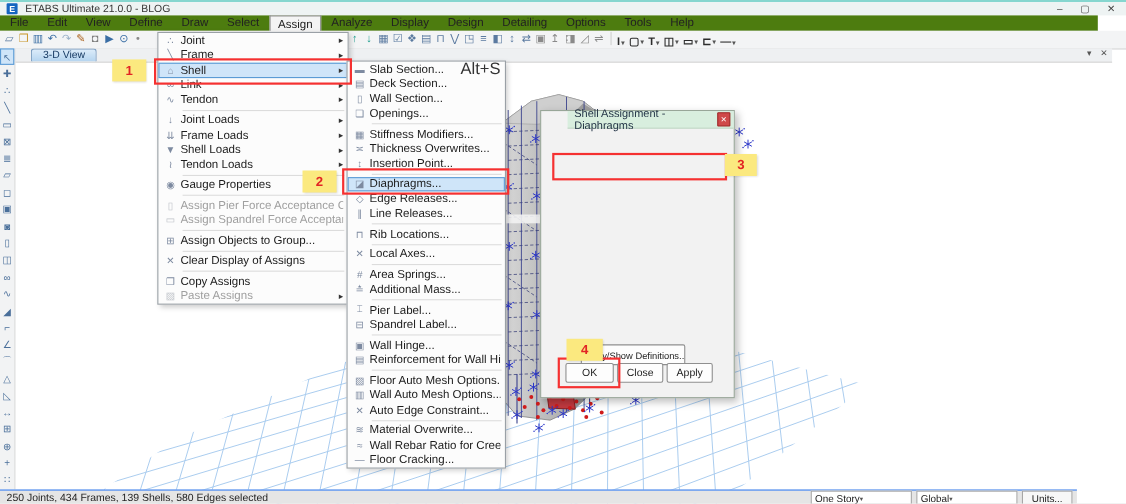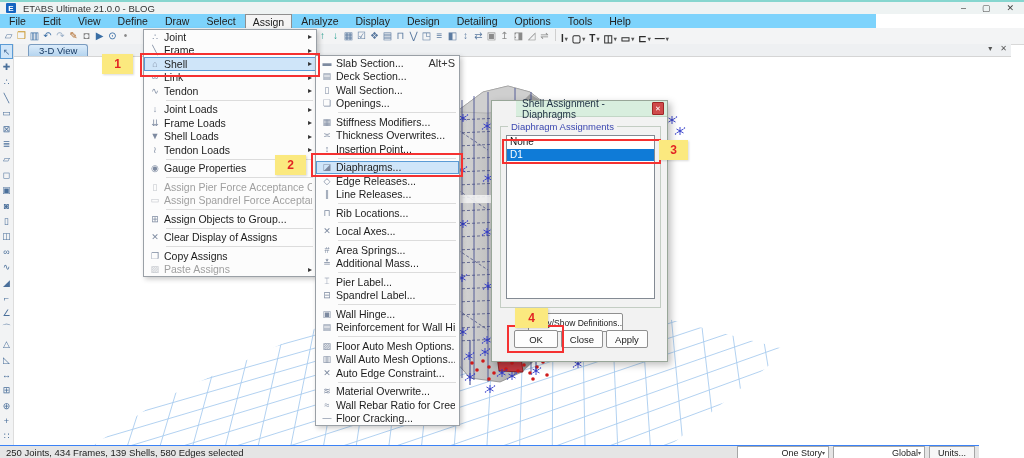--- a/index.html
+++ b/index.html
@@ -7,21 +7,21 @@
          font-family:"Liberation Sans",sans-serif;-webkit-font-smoothing:antialiased;}
   .abs{position:absolute;}
   
   #topstrip{left:0;top:0;width:1024px;height:2px;background:#86d6cf;}
   #titlebar{left:0;top:2px;width:1024px;height:12px;background:#eef3f3;display:flex;align-items:center;}
   #appicon{width:10px;height:10px;background:#1565c0;color:#fff;font-size:8px;font-weight:bold;
            display:flex;align-items:center;justify-content:center;margin-left:6px;border-radius:1px;}
   #wintitle{font-size:9.5px;color:#333;margin-left:7px;}
   #winbtns{margin-left:auto;display:flex;gap:16px;margin-right:10px;color:#444;font-size:9px;}
   #winbtns span{cursor:default;line-height:10px;}
-  #menubar{left:0;top:14px;width:876px;height:14px;background:#7dd3fc;border-bottom:1px solid #e3e3e3;
+  #menubar{left:0;top:14px;width:998px;height:14px;background:#4d7c0f;border-bottom:1px solid #e3e3e3;
            display:flex;align-items:center;font-size:10.5px;color:#222;}
   .mb-item{padding:1px 8px;margin-left:1px;}
   .mb-item.active{border:1px solid #8f8f8f;border-bottom:none;background:#f4f4f4;padding:1px 7px;}
   #toolbar{left:0;top:28px;width:1024px;height:16px;background:#f3f4f5;border-bottom:1px solid #d8d8d8;}
   .tb-ic{display:inline-flex;align-items:center;justify-content:center;width:13px;height:14px;
          font-size:10px;vertical-align:top;}
   .tb-sep{display:inline-block;width:1px;height:12px;background:#cfcfcf;margin:1px 3px;vertical-align:top;}
   .tb-dd{font-size:6px;color:#555;margin-left:1px;}
   .sect{display:inline-flex;align-items:center;height:14px;font-size:10px;color:#2c2c2c;font-weight:bold;
         padding:0 2px;}
@@ -38,21 +38,21 @@
   
   #model-wrap{left:0;top:0;width:1024px;height:458px;z-index:5;pointer-events:none;}
   
   .menu-panel{background:#fcfcfc;border:1px solid #9aa0a6;box-shadow:2px 2px 5px rgba(0,0,0,.22);z-index:20;}
   #assign-menu{left:143px;top:29px;width:172px;}
   #shell-submenu{left:315px;top:55px;width:143px;z-index:21;}
   .menu-item{display:flex;align-items:center;height:13.5px;padding:0 4px 0 2px;font-size:10.5px;color:#1c1c1c;}
   .menu-item .mi-ic{width:18px;text-align:center;font-size:9px;color:#7d8aa0;flex:none;}
   .menu-item .mi-label{flex:1;white-space:nowrap;overflow:hidden;}
   .menu-item .mi-arrow{font-size:8px;color:#333;margin-left:4px;}
-  .menu-item .mi-short{font-size:11px;color:#333;margin-left:6px;}
+  .menu-item .mi-short{font-size:15px;color:#333;margin-left:6px;}
   .menu-item.disabled{color:#9f9f9f;}
   .menu-item.disabled .mi-ic{color:#c0c4ca;}
   .menu-item.hl{background:#cfe5f9;outline:1px solid #5b9bd5;outline-offset:-1px;}
   .menu-sep{height:1px;background:#dcdcdc;margin:2px 3px 2px 22px;}
   
   #dialog{left:491px;top:100px;width:175px;height:260px;background:#f2f2f2;border:1px solid #98a698;
           box-shadow:3px 3px 7px rgba(0,0,0,.25);z-index:22;}
   #dlg-title{height:15px;background:#d8eede;display:flex;align-items:center;border-bottom:1px solid #c2d6c6;margin-left:24px;}
   #dlg-title-text{font-size:10px;color:#233446;margin-left:6px;}
   #dlg-close{margin-left:auto;margin-right:3px;width:11px;height:11px;background:#cf4a4a;border:1px solid #9e2626;
@@ -71,21 +71,21 @@
   
   .anno-box{border:2px solid #f53131;z-index:40;pointer-events:none;}
   .badge{z-index:41;background:#fbe97f;color:#e22424;font-weight:bold;font-size:12px;
          display:flex;align-items:center;justify-content:center;box-shadow:1px 1px 2px rgba(0,0,0,.15);}
   
   #statusbar{left:0;top:445px;width:979px;height:13px;background:#e5e5e5;border-top:1px solid #3b82f6;
              display:flex;align-items:center;font-size:9.5px;color:#222;z-index:30;}
   #status-left{margin-left:6px;}
   #status-right{margin-left:auto;display:flex;align-items:center;gap:4px;margin-right:4px;}
   .sb-select{width:84px;height:11px;background:#fff;border:1px solid #a6a6a6;display:flex;align-items:center;
-             justify-content:flex-end;padding:0 3px;font-size:9px;}
+             justify-content:flex-start;padding:0 3px;font-size:9px;}
   .sb-select .dd{font-size:6px;color:#555;}
   #units-btn{width:44px;height:12px;background:#f7f7f7;border:1px solid #a6a6a6;display:flex;align-items:center;
              justify-content:center;font-size:9px;}
 </style>
 </head>
 <body>
 
 <div id="stage">
 
   <div class="abs" id="model-wrap">
@@ -587,27 +587,20 @@
         <span class="mi-ic">—</span>
         <span class="mi-label">Floor Cracking...</span>
       </div>
     </div>
 
   <div class="abs" id="dialog">
     <div id="dlg-title">
       <span id="dlg-title-text">Shell Assignment - Diaphragms</span>
       <span id="dlg-close">✕</span>
     </div>
-    <div id="dlg-group">
-      <span id="dlg-group-label">Diaphragm Assignments</span>
-      <div id="dlg-list">
-          <div class="list-item">None</div>
-          <div class="list-item selected">D1</div>
-        </div>
-    </div>
     <div class="dlg-btn" id="btn-modify">Modify/Show Definitions...</div>
     <div class="dlg-btn" id="btn-ok">OK</div>
     <div class="dlg-btn" id="btn-close">Close</div>
     <div class="dlg-btn" id="btn-apply">Apply</div>
   </div>
 
   <div class="abs anno-box" style="left:140px;top:53px;width:176px;height:20px;"></div>
   <div class="abs anno-box" style="left:311px;top:153px;width:148px;height:20px;"></div>
   <div class="abs anno-box" style="left:502px;top:139px;width:155px;height:21px;"></div>
   <div class="abs anno-box" style="left:507px;top:325px;width:53px;height:24px;"></div>

